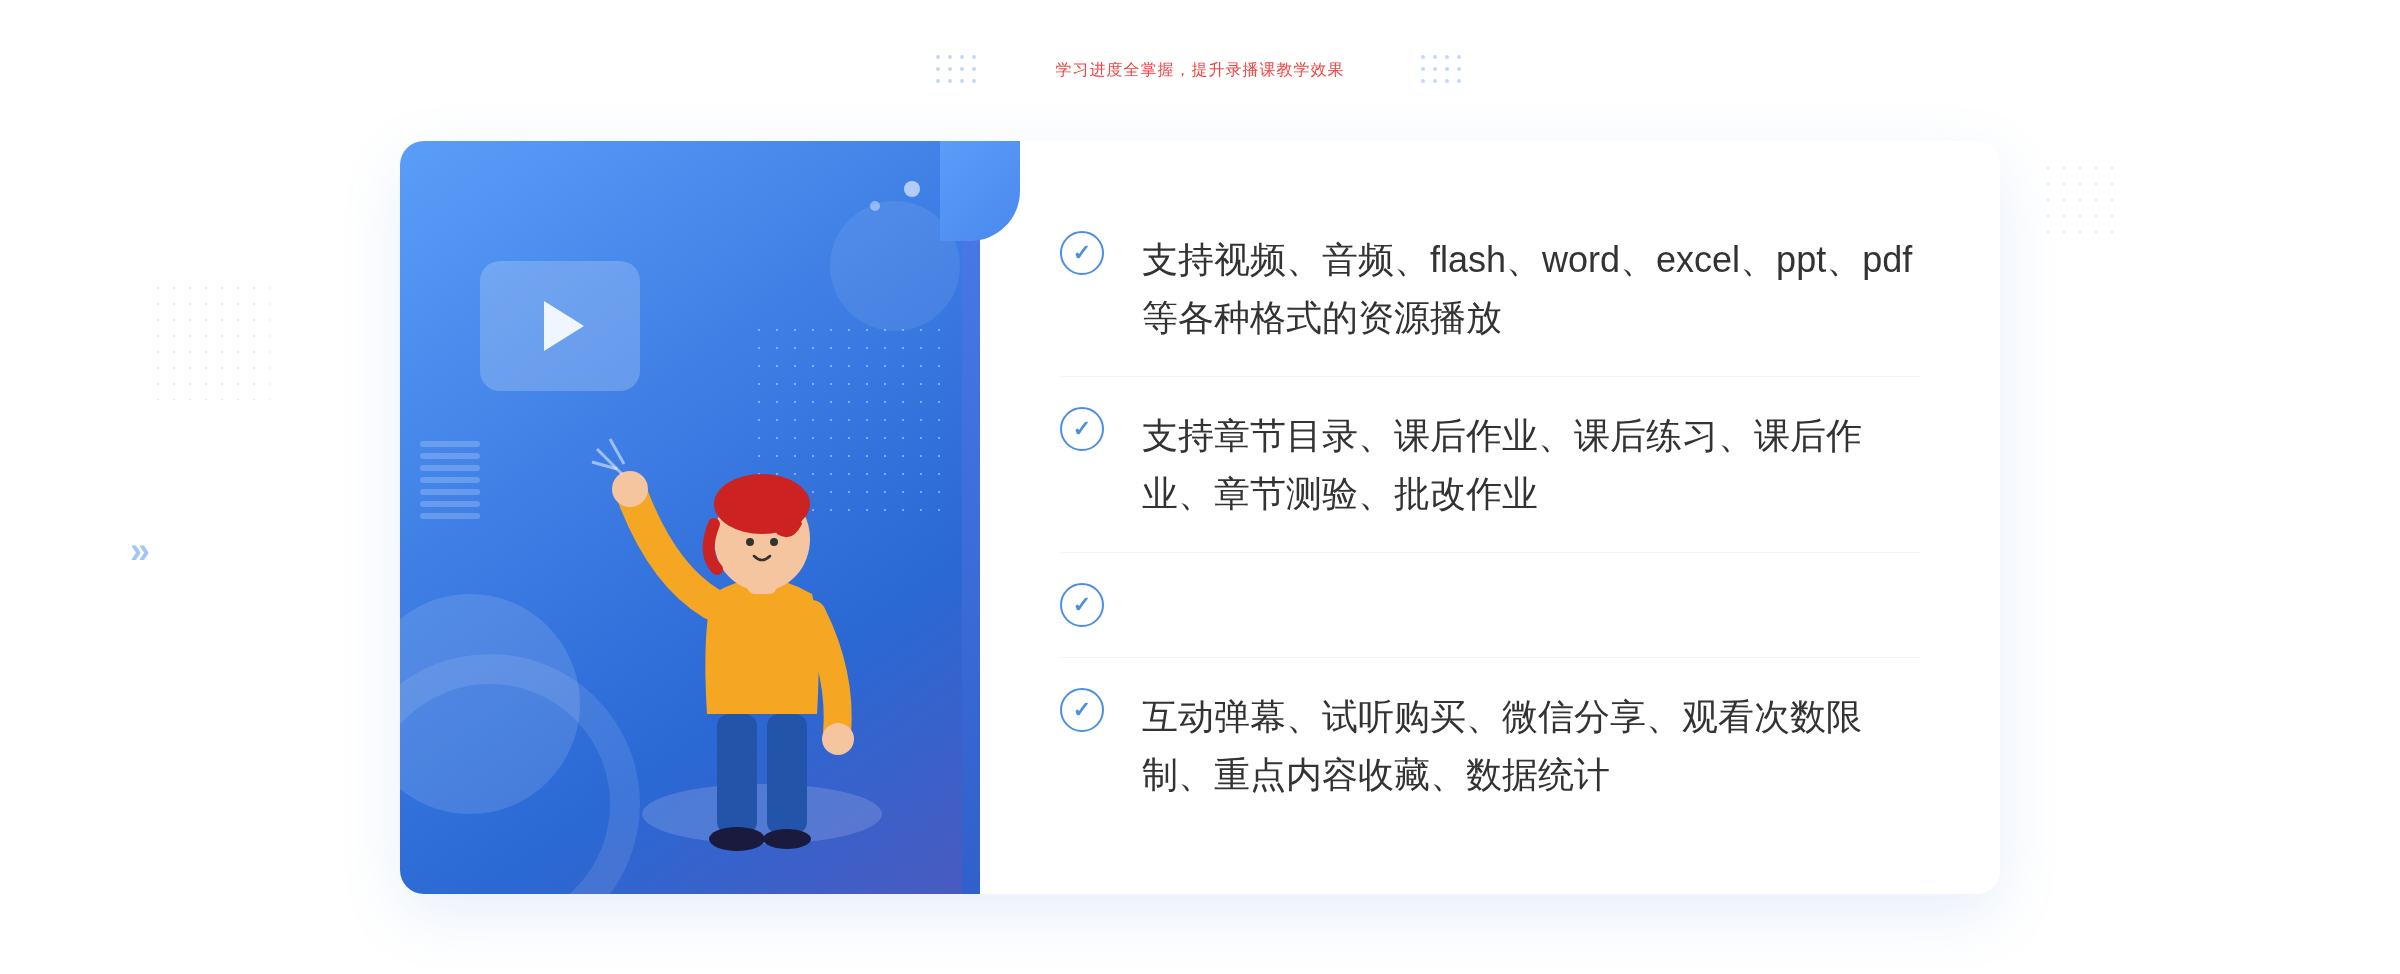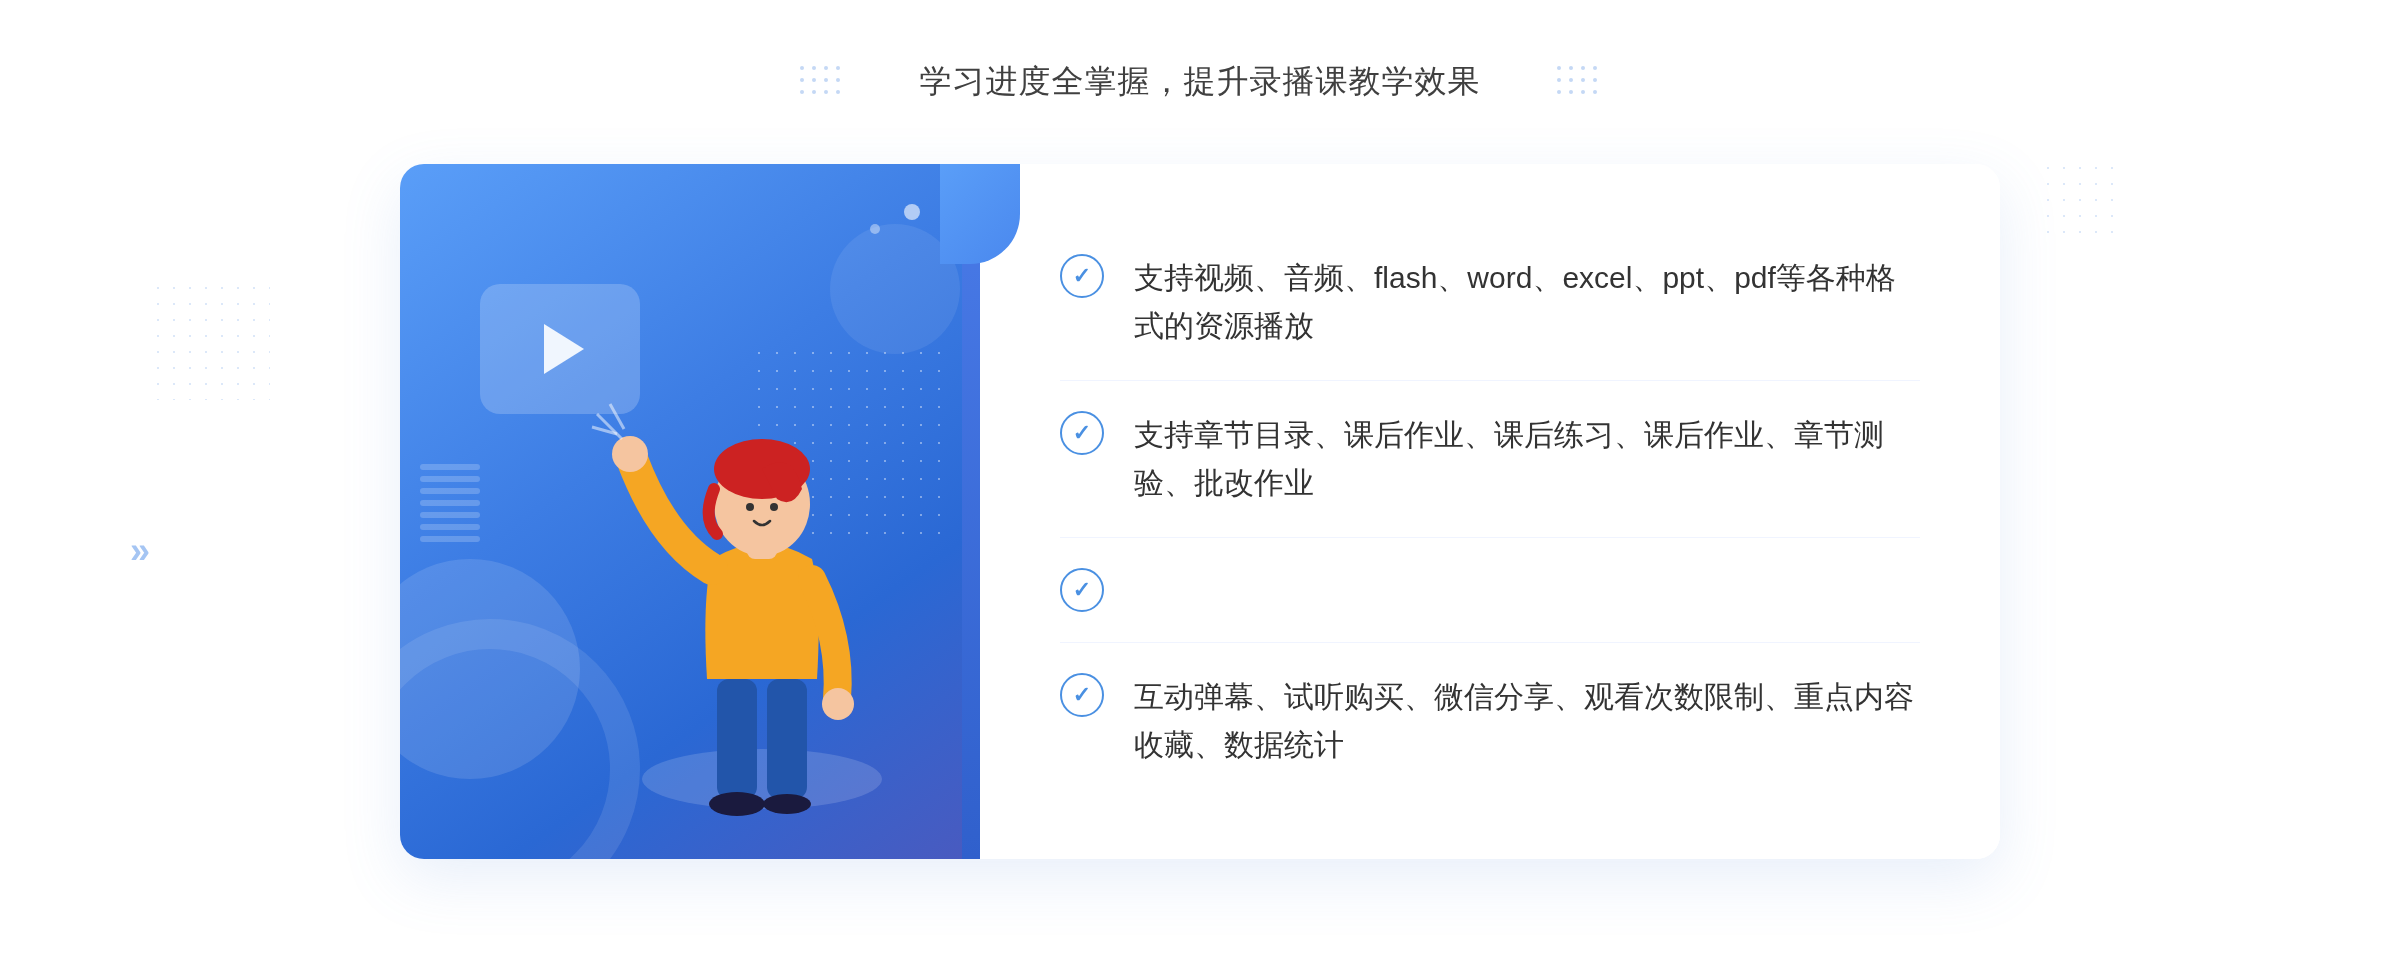--- a/index.html
+++ b/index.html
@@ -104,22 +104,22 @@
 
     .main-title {
       font-size: 52px;
       font-weight: 700;
       color: #1a1a2e;
       letter-spacing: 2px;
       margin-bottom: 18px;
     }
 
     .sub-title {
-      font-size: 32px;
-      color: #404040;
+      font-size: 16px;
+      color: #ef4444;
       font-weight: 400;
       letter-spacing: 1px;
     }
 
     
     .content-area {
       display: flex;
       width: 1600px;
       min-height: 680px;
       border-radius: 24px;
@@ -263,24 +263,25 @@
     }
 
     .check-mark {
       color: #4a90e2;
       font-size: 22px;
       font-weight: 600;
       line-height: 1;
     }
 
     .feature-text {
-      font-size: 30px;
+      font-size: 36px;
       color: #333;
       line-height: 1.6;
       font-weight: 400;
+      margin-left: 8px;
     }
 
     
     .accent-bar {
       position: absolute;
       right: 0;
       top: 0;
       width: 18px;
       height: 100%;
       background: linear-gradient(180deg, #4a7be8 0%, #3060cc 100%);

